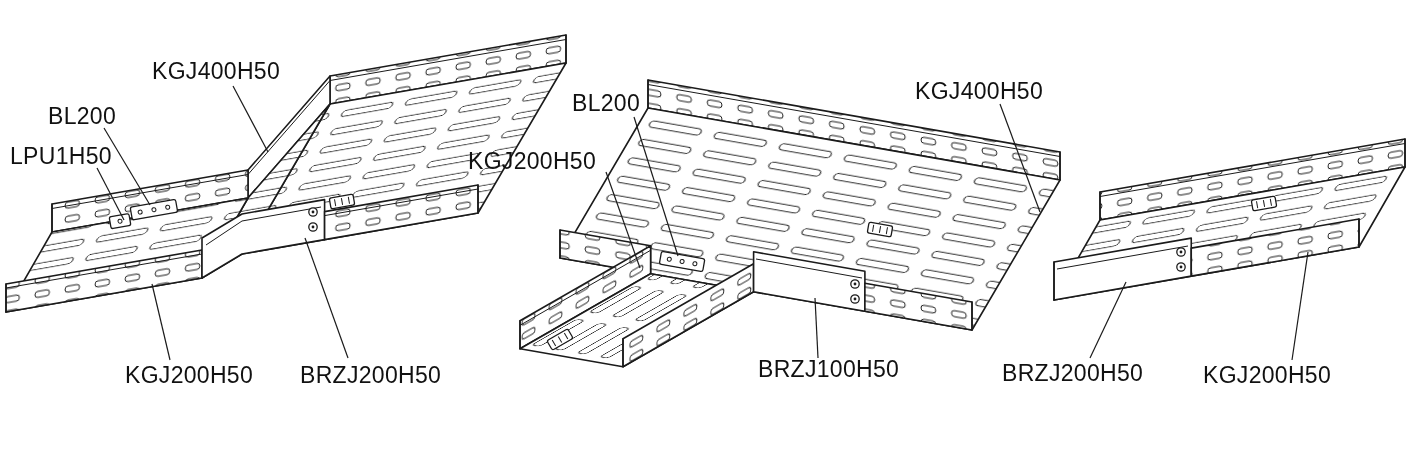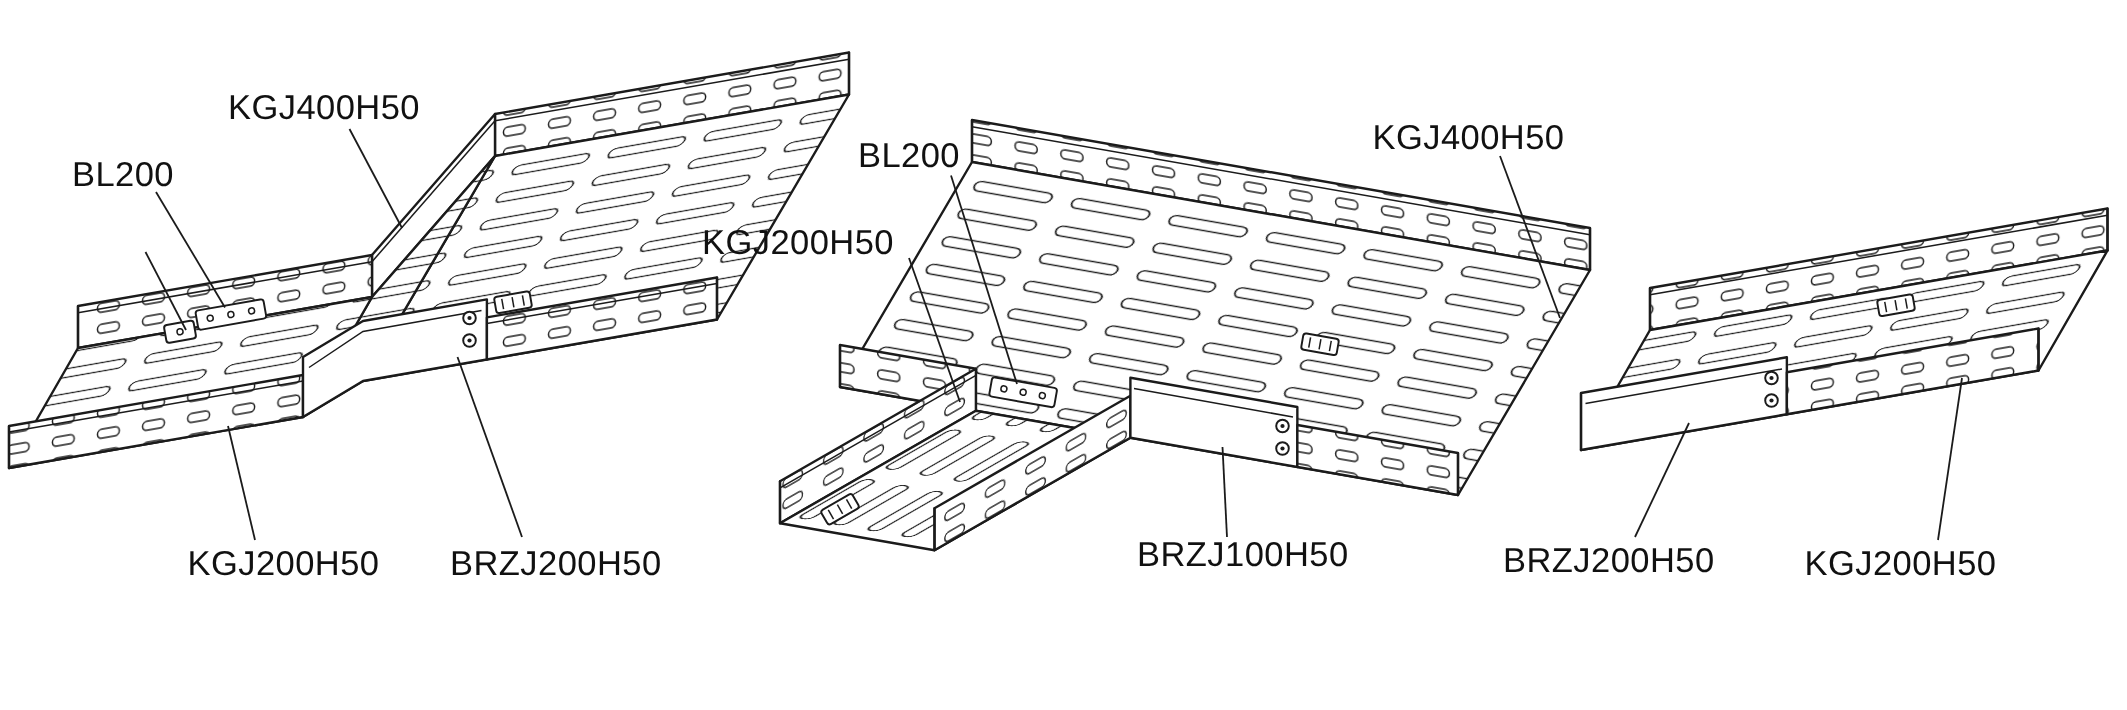--- a/index.html
+++ b/index.html
@@ -233,20 +233,21 @@
       <line class="leader" x1="606" y1="172" x2="640" y2="268"></line>
       <line class="leader" x1="1000" y1="104" x2="1040" y2="212"></line>
       <line class="leader" x1="818" y1="358" x2="815" y2="298"></line>
       <line class="leader" x1="1090" y1="358" x2="1126" y2="282"></line>
       <line class="leader" x1="1292" y1="360" x2="1308" y2="252"></line>
     </g>
   </svg>
 
   <div class="part-label" style="left:152px;top:58px">KGJ400H50</div>
   <div class="part-label" style="left:48px;top:103px">BL200</div>
+  <div class="part-label" style="left:10px;top:143px">LPU1H50</div>
   <div class="part-label" style="left:125px;top:362px">KGJ200H50</div>
   <div class="part-label" style="left:300px;top:362px">BRZJ200H50</div>
 
   <div class="part-label" style="left:572px;top:90px">BL200</div>
   <div class="part-label" style="left:468px;top:148px">KGJ200H50</div>
   <div class="part-label" style="left:915px;top:78px">KGJ400H50</div>
   <div class="part-label" style="left:758px;top:356px">BRZJ100H50</div>
 
   <div class="part-label" style="left:1002px;top:360px">BRZJ200H50</div>
   <div class="part-label" style="left:1203px;top:362px">KGJ200H50</div>

